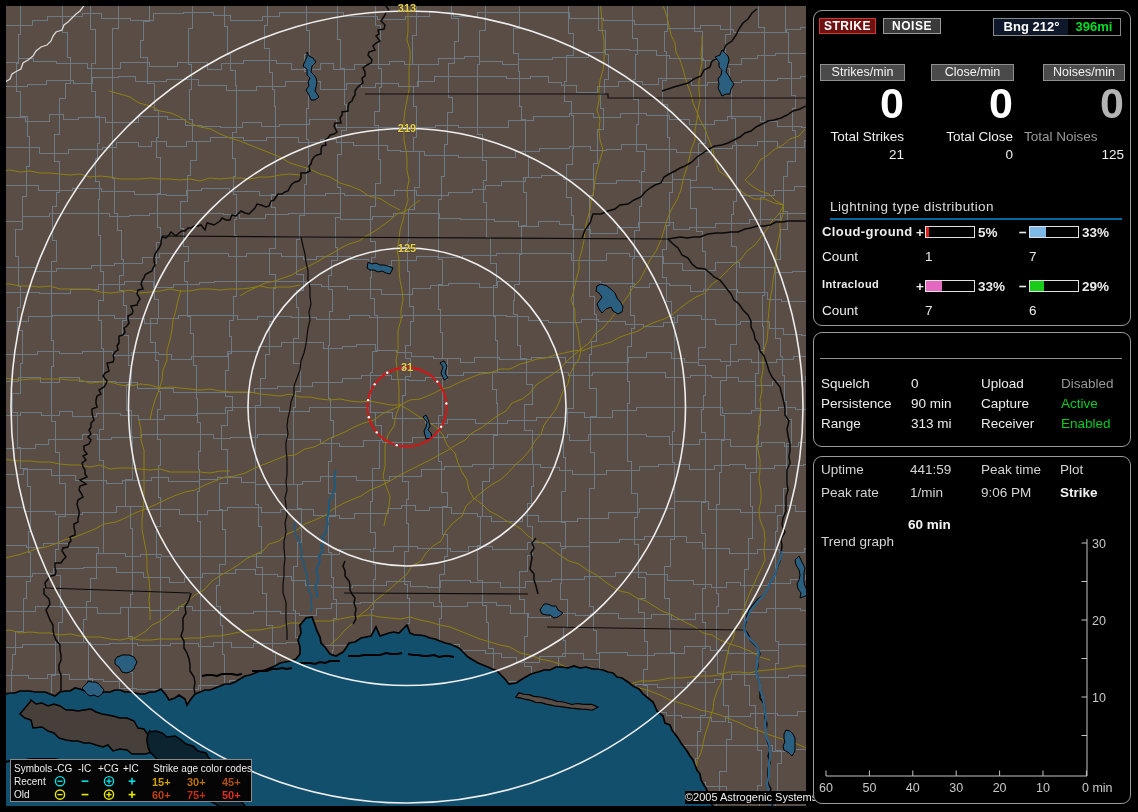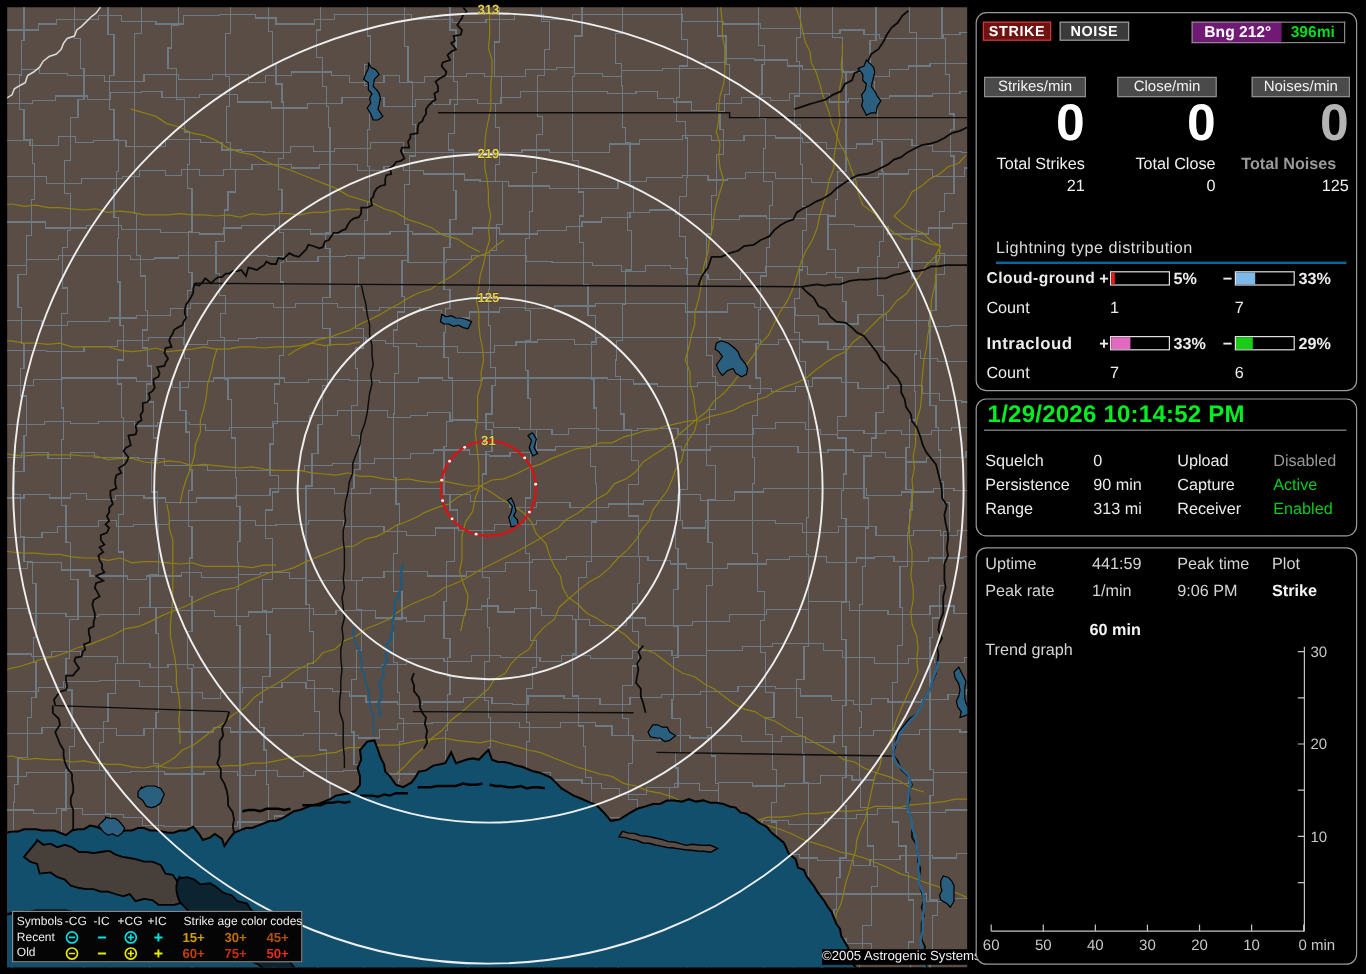--- a/index.html
+++ b/index.html
@@ -226,66 +226,65 @@
         <line x1="128.6" y1="794.6" x2="135.4" y2="794.6"></line>
         <line x1="132" y1="791.2" x2="132" y2="798.0"></line>
       </g>
     </svg>
 
 <div class="abs" style="left:685px;top:791px;width:121px;height:13px;background:#000;color:#f0f0f0;font-size:11px;text-align:center;line-height:13px;white-space:nowrap;">©2005 Astrogenic Systems</div>
 
 <div class="panel" style="top:10px;height:314px;"></div>
 <div class="btn" style="left:819px;top:18px;width:55px;height:14px;background:#6e1212;border:1px solid #cc3a3a;font-size:12px;line-height:14px;letter-spacing:0.5px;">STRIKE</div>
 <div class="btn" style="left:883px;top:18px;width:56px;height:14px;background:#3a3a3a;border:1px solid #9a9a9a;font-size:12px;line-height:14px;letter-spacing:0.5px;">NOISE</div>
-<div class="abs" style="left:993px;top:18px;width:75px;height:16px;background:#701a75;border:1px solid #888;border-right:none;color:#fff;font-weight:bold;font-size:13px;line-height:16px;text-align:center;">Bng 212°</div>
+<div class="abs" style="left:993px;top:18px;width:75px;height:16px;background:#0f172a;border:1px solid #888;border-right:none;color:#fff;font-weight:bold;font-size:13px;line-height:16px;text-align:center;">Bng 212°</div>
 <div class="abs" style="left:1068px;top:18px;width:52px;height:16px;background:#000;border:1px solid #888;border-left:none;color:#00dd22;font-weight:bold;font-size:13px;line-height:16px;text-align:center;">396mi</div>
 <div class="lbl" style="left:820px;top:64px;width:83px;">Strikes/min</div>
 <div class="lbl" style="left:931px;top:64px;width:81px;">Close/min</div>
 <div class="lbl" style="left:1043px;top:64px;width:80px;">Noises/min</div>
 <div class="abs" style="left:804px;top:79px;width:100px;text-align:right;font-size:43px;font-weight:bold;color:#fff;">0</div>
 <div class="abs" style="left:913px;top:79px;width:100px;text-align:right;font-size:43px;font-weight:bold;color:#fff;">0</div>
 <div class="abs" style="left:1024px;top:79px;width:100px;text-align:right;font-size:43px;font-weight:bold;color:#b4b4b4;">0</div>
 <div class="abs" style="left:804px;top:129px;width:100px;text-align:right;font-size:13.5px;color:#f0f0f0;">Total Strikes</div>
 <div class="abs" style="left:913px;top:129px;width:100px;text-align:right;font-size:13.5px;color:#f0f0f0;">Total Close</div>
-<div class="abs" style="left:1024px;top:129px;width:100px;text-align:center;font-size:13.5px;color:#9a9a9a;font-weight:bold;">Total Noises</div>
+<div class="abs" style="left:1024px;top:129px;width:100px;text-align:left;font-size:13.5px;color:#9a9a9a;">Total Noises</div>
 <div class="abs" style="left:804px;top:147px;width:100px;text-align:right;font-size:13.5px;color:#f0f0f0;">21</div>
 <div class="abs" style="left:913px;top:147px;width:100px;text-align:right;font-size:13.5px;color:#f0f0f0;">0</div>
 <div class="abs" style="left:1024px;top:147px;width:100px;text-align:right;font-size:13.5px;color:#f0f0f0;">125</div>
 <div class="abs" style="left:830px;top:199px;width:292px;font-size:13.5px;letter-spacing:0.4px;color:#dcdcdc;border-bottom:2px solid #0369a1;padding-bottom:4px;">Lightning type distribution</div>
 <div class="row" style="left:822px;top:224px;font-weight:bold;font-size:13px;letter-spacing:0.4px;">Cloud-ground</div>
 <div class="row" style="left:916px;top:225px;font-weight:bold;">+</div>
 <div class="bar" style="left:925px;top:226px;width:48px;">
       <div style="width:3px;background:#e02020;"></div>
     </div>
 <div class="row" style="left:978px;top:225px;font-weight:bold;">5%</div>
 <div class="row" style="left:1019px;top:225px;font-weight:bold;">−</div>
 <div class="bar" style="left:1029px;top:226px;width:48px;">
       <div style="width:16px;background:#7cb8e8;"></div>
     </div>
 <div class="row" style="left:1082px;top:225px;font-weight:bold;">33%</div>
 <div class="row" style="left:822px;top:249px;">Count</div>
 <div class="row" style="left:925px;top:249px;">1</div>
 <div class="row" style="left:1029px;top:249px;">7</div>
-<div class="row" style="left:822px;top:278px;font-weight:bold;font-size:14px;letter-spacing:0.4px;">Intracloud</div>
+<div class="row" style="left:822px;top:278px;font-weight:bold;font-size:11px;letter-spacing:0.4px;">Intracloud</div>
 <div class="row" style="left:916px;top:279px;font-weight:bold;">+</div>
 <div class="bar" style="left:925px;top:280px;width:48px;">
       <div style="width:16px;background:#e268c0;"></div>
     </div>
 <div class="row" style="left:978px;top:279px;font-weight:bold;">33%</div>
 <div class="row" style="left:1019px;top:279px;font-weight:bold;">−</div>
 <div class="bar" style="left:1029px;top:280px;width:48px;">
       <div style="width:14px;background:#18cc18;"></div>
     </div>
 <div class="row" style="left:1082px;top:279px;font-weight:bold;">29%</div>
 <div class="row" style="left:822px;top:303px;">Count</div>
 <div class="row" style="left:925px;top:303px;">7</div>
 <div class="row" style="left:1029px;top:303px;">6</div>
 
 <div class="panel" style="top:332px;height:113px;"></div>
-<div class="abs" style="left:823px;top:335px;font-size:20px;font-weight:bold;letter-spacing:0.2px;color:#00ee22;">1/29/2026 10:14:52 PM</div>
 <div class="abs" style="left:820px;top:358px;width:302px;border-bottom:1px solid #909090;"></div>
 <div class="row" style="left:821px;top:376px;">Squelch</div>
 <div class="row" style="left:911px;top:376px;">0</div>
 <div class="row" style="left:981px;top:376px;">Upload</div>
 <div class="row" style="left:1061px;top:376px;color:#989898;">Disabled</div>
 <div class="row" style="left:821px;top:396px;">Persistence</div>
 <div class="row" style="left:911px;top:396px;">90 min</div>
 <div class="row" style="left:981px;top:396px;">Capture</div>
 <div class="row" style="left:1061px;top:396px;color:#00cc22;">Active</div>
 <div class="row" style="left:821px;top:416px;">Range</div>

